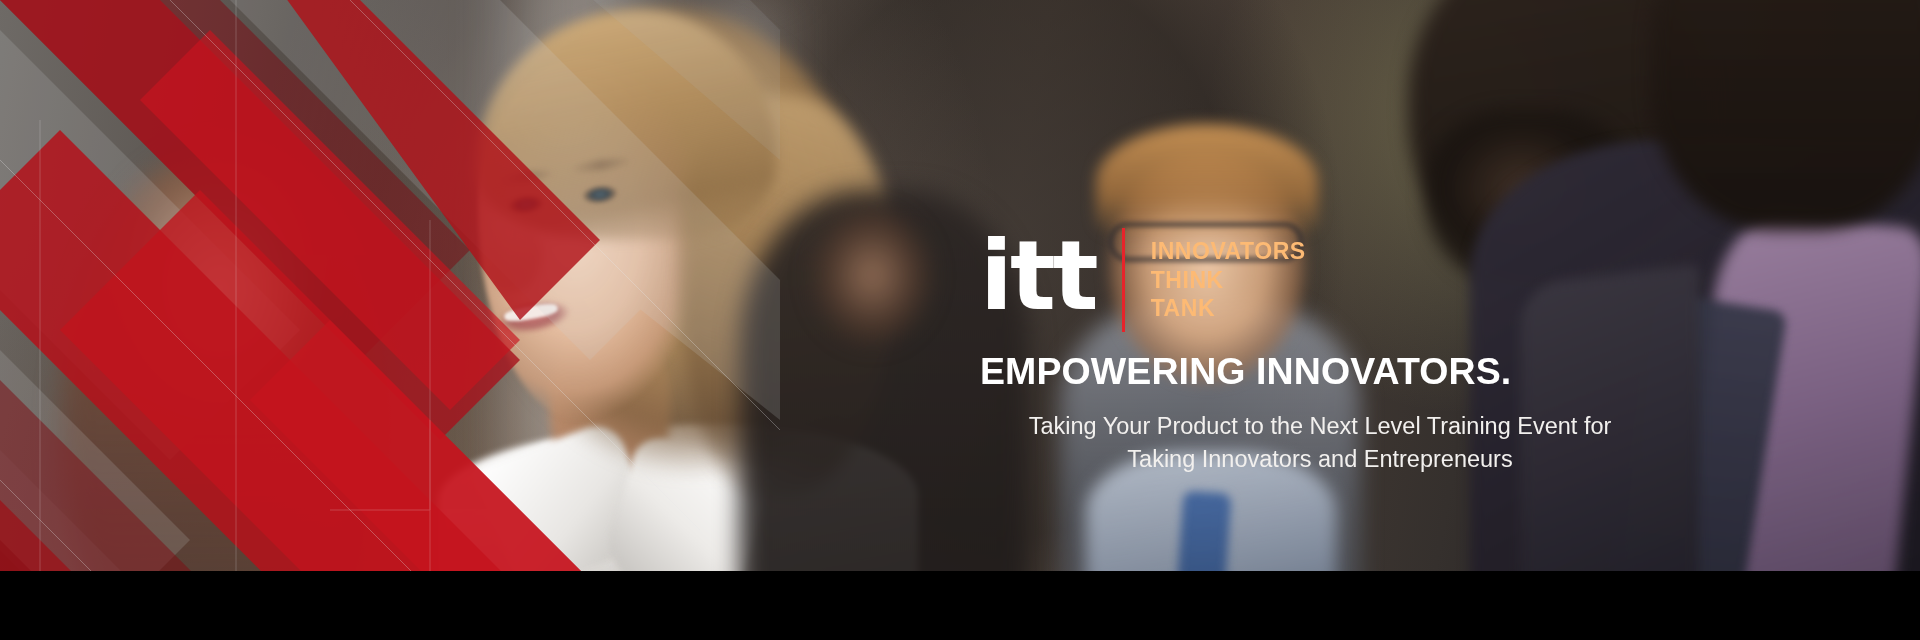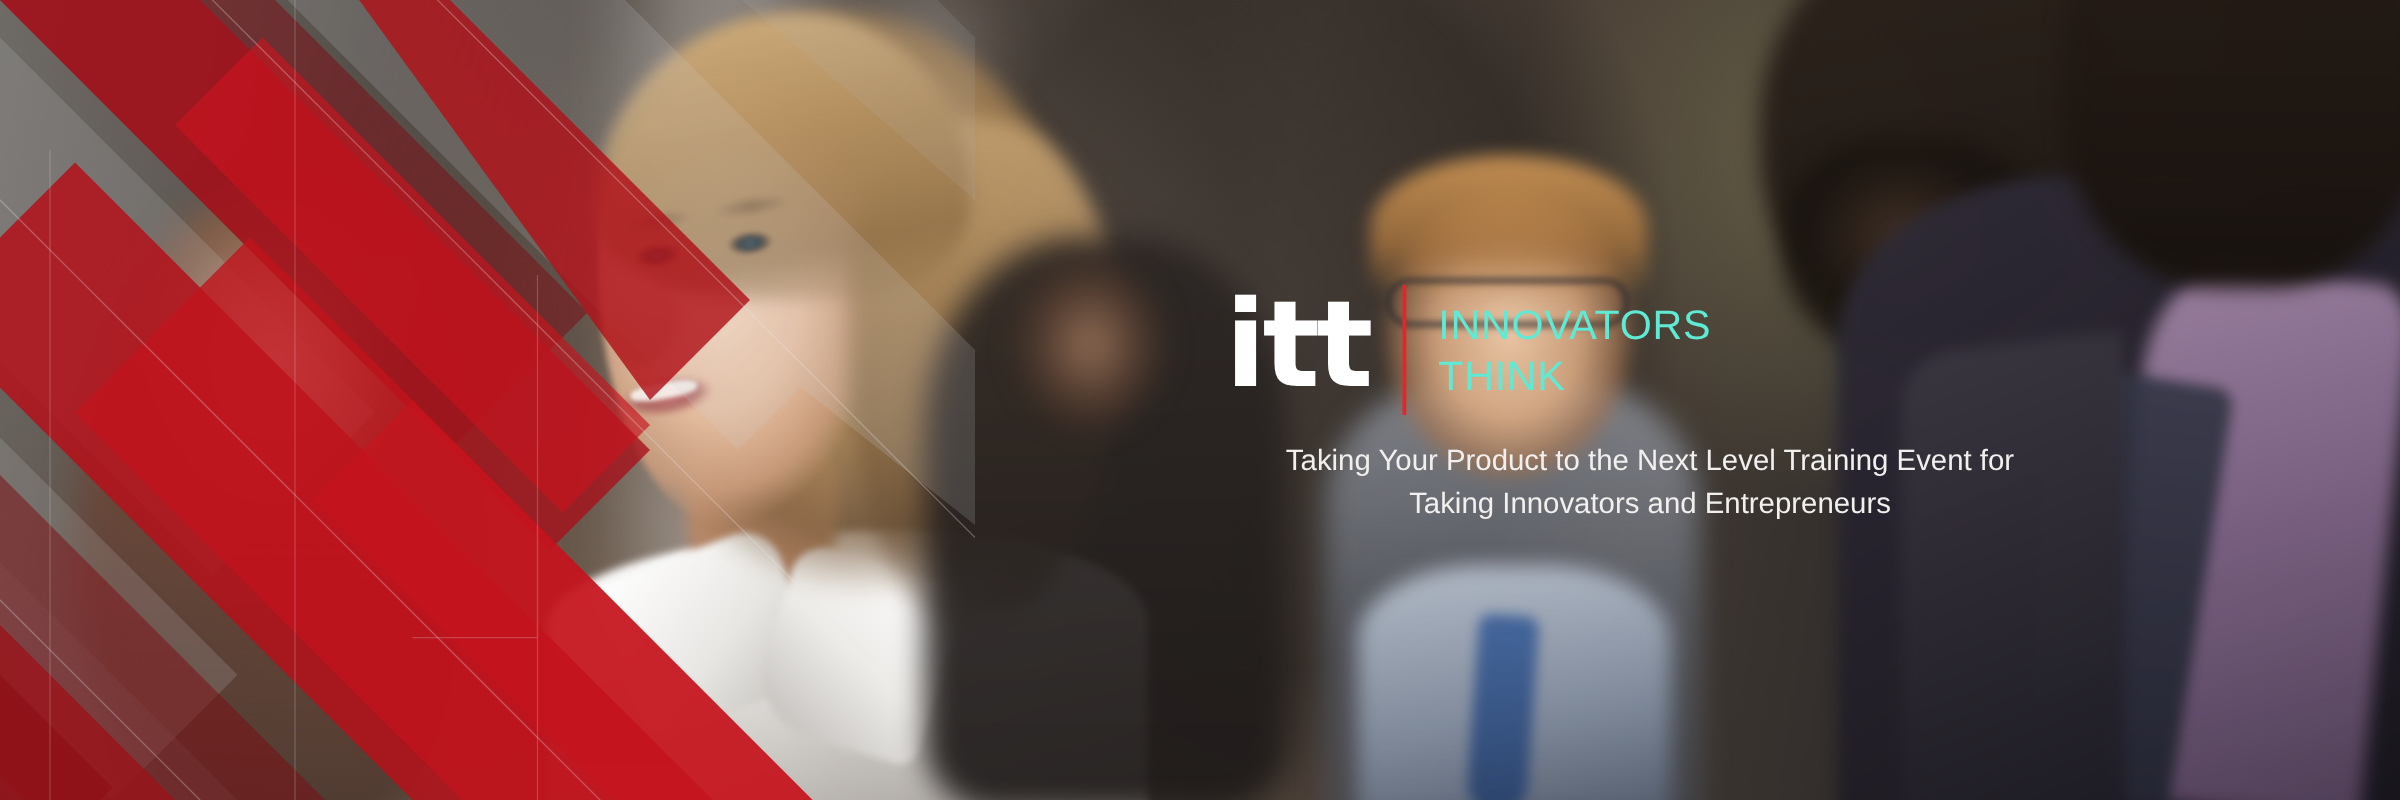--- a/index.html
+++ b/index.html
@@ -6,21 +6,21 @@
   html, body {
     margin: 0;
     padding: 0;
     background: #000;
   }
   * { box-sizing: border-box; }
 
   .banner {
     position: relative;
     width: 1920px;
-    height: 640px;
+    height: 571px;
     overflow: hidden;
     font-family: "Liberation Sans", "DejaVu Sans", sans-serif;
     background: #2a2522;
   }
 
   
   .photo {
     position: absolute;
     inset: 0;
     overflow: hidden;
@@ -362,24 +362,24 @@
     background: #e8232a;
     margin-right: 26px;
     flex: none;
   }
   .logo-words {
     display: flex;
     flex-direction: column;
     justify-content: center;
   }
   .logo-words span {
-    color: #5eead4;
-    font-size: 33px;
+    color: #fdba74;
+    font-size: 23px;
     line-height: 1.255;
-    font-weight: 400;
+    font-weight: 700;
     letter-spacing: 0.55px;
     white-space: nowrap;
   }
 
   .headline {
     color: #ffffff;
     font-size: 37.5px;
     font-weight: 600;
     letter-spacing: 0.1px;
     line-height: 1.06;
@@ -516,23 +516,25 @@
   </div>
 
   <div class="content">
 
     <div class="logo-row">
       <div class="logo-mark">itt</div>
       <div class="logo-rule"></div>
       <div class="logo-words">
         <span>INNOVATORS</span>
         <span>THINK</span>
+        <span>TANK</span>
       </div>
     </div>
 
+    <h1 class="headline">EMPOWERING INNOVATORS.</h1>
 
     <p class="subhead">
       <span>Taking Your Product to the Next Level Training Event for</span><br>
       <span>Taking Innovators and Entrepreneurs</span>
     </p>
 
   </div>
 </div>
 
 </body></html>

